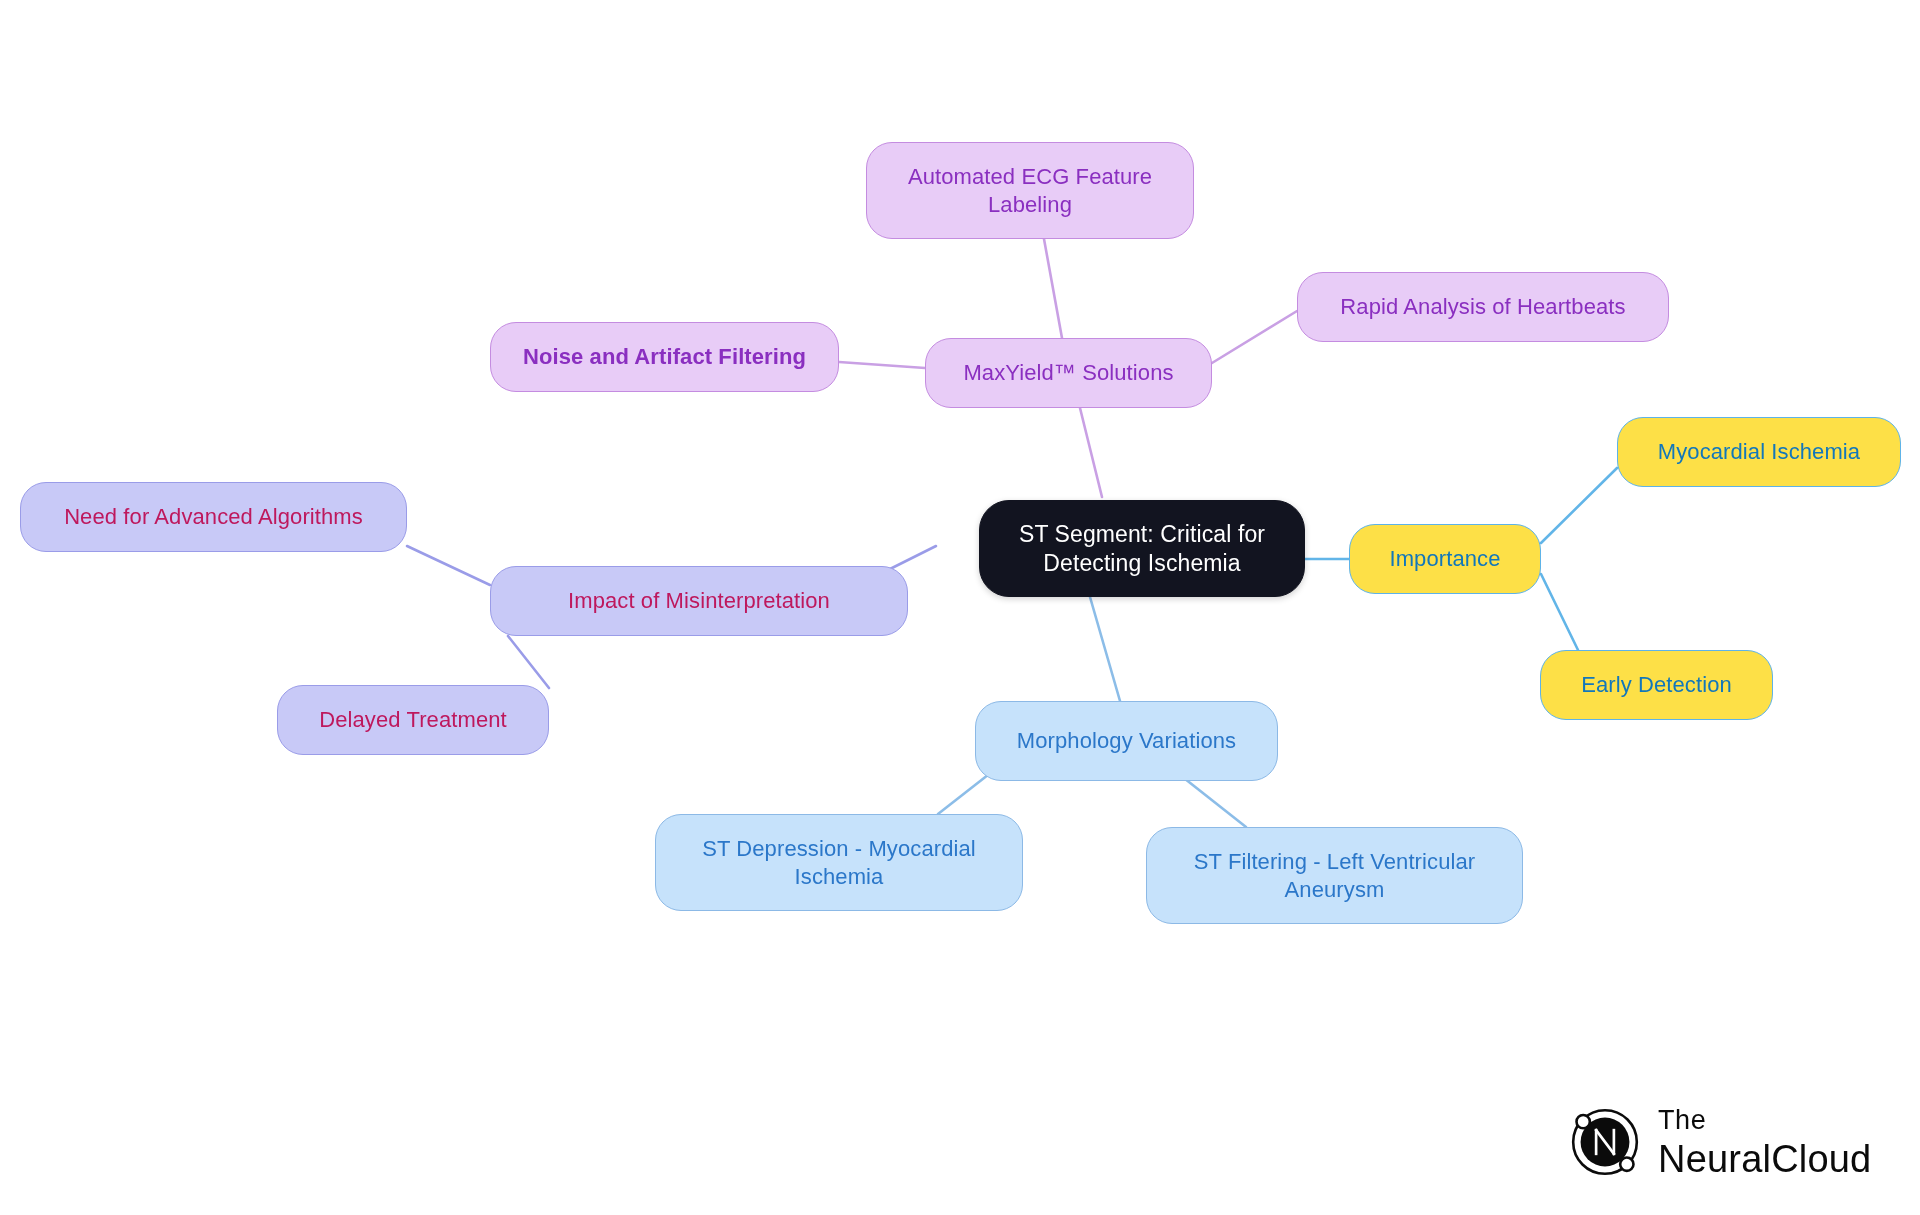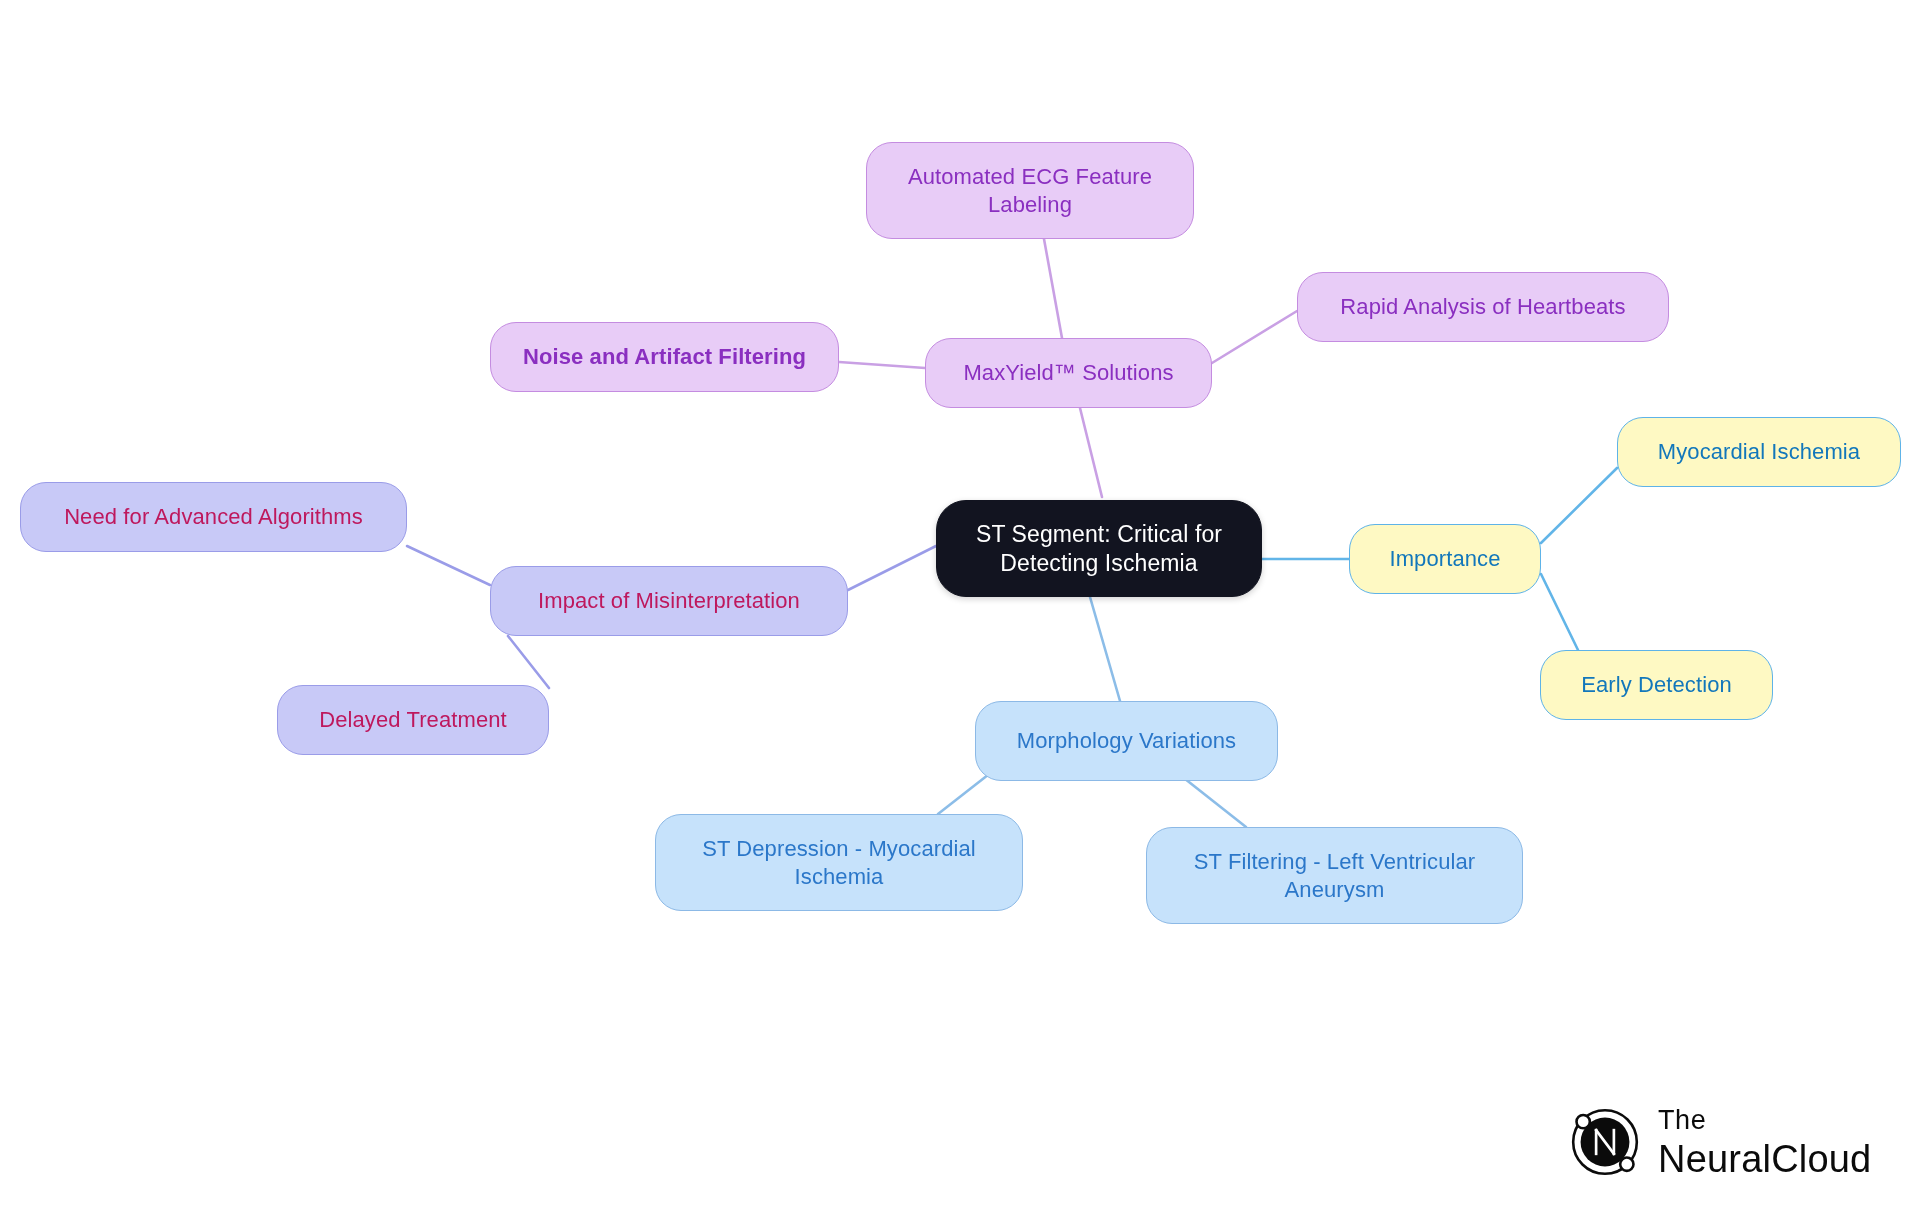--- a/index.html
+++ b/index.html
@@ -44,35 +44,36 @@
     padding: 22px 14px;
     white-space: pre-line;
   }
   .node.root {
     background: #121420;
     border-color: #121420;
     color: #ffffff;
     font-size: 23px;
     border-radius: 30px;
     box-shadow: 0 2px 6px rgba(0,0,0,0.18);
+    margin-left: 43px;
   }
   .node.purple {
     background: #e8ccf7;
     border-color: #c48ce0;
     color: #8a2fc0;
     font-size: 22px;
   }
   .node.periwinkle {
     background: #c8c9f7;
     border-color: #9a9ce8;
     color: #be185d;
     font-size: 22px;
   }
   .node.blue-mid {
-    background: #fef9c3;
+    background: #fde047;
     border-color: #5eb3e8;
     color: #1277bb;
     font-size: 22px;
   }
   .node.blue-light {
     background: #c6e2fb;
     border-color: #8cb9e6;
     color: #2b77c9;
     font-size: 22px;
   }
@@ -124,21 +125,21 @@
       <path d="M 993 771 L 938 814" stroke="#8cbde8" stroke-width="2.6" fill="none" stroke-linecap="round"></path>
       <path d="M 1175 771 L 1246 827" stroke="#8cbde8" stroke-width="2.6" fill="none" stroke-linecap="round"></path>
     </svg>
 
   <div id="nodes-layer">
       <div class="node root" style="left: 936px; top: 500px; width: 326px; height: 97px;"><span>ST Segment: Critical for Detecting Ischemia</span></div>
       <div class="node purple" style="left: 925px; top: 338px; width: 287px; height: 70px;"><span>MaxYield™ Solutions</span></div>
       <div class="node purple" style="left: 866px; top: 142px; width: 328px; height: 97px;"><span>Automated ECG Feature Labeling</span></div>
       <div class="node purple" style="left: 490px; top: 322px; width: 349px; height: 70px; font-weight: bold;"><span>Noise and Artifact Filtering</span></div>
       <div class="node purple" style="left: 1297px; top: 272px; width: 372px; height: 70px;"><span>Rapid Analysis of Heartbeats</span></div>
-      <div class="node periwinkle" style="left: 490px; top: 566px; width: 358px; height: 70px;"><span>Impact of Misinterpretation</span></div>
+      <div class="node periwinkle" style="left: 490px; top: 566px; width: 418px; height: 70px;"><span>Impact of Misinterpretation</span></div>
       <div class="node periwinkle" style="left: 20px; top: 482px; width: 387px; height: 70px;"><span>Need for Advanced Algorithms</span></div>
       <div class="node periwinkle" style="left: 277px; top: 685px; width: 272px; height: 70px;"><span>Delayed Treatment</span></div>
       <div class="node blue-mid" style="left: 1349px; top: 524px; width: 192px; height: 70px;"><span>Importance</span></div>
       <div class="node blue-mid" style="left: 1617px; top: 417px; width: 284px; height: 70px;"><span>Myocardial Ischemia</span></div>
       <div class="node blue-mid" style="left: 1540px; top: 650px; width: 233px; height: 70px;"><span>Early Detection</span></div>
       <div class="node blue-light" style="left: 975px; top: 701px; width: 303px; height: 80px;"><span>Morphology Variations</span></div>
       <div class="node blue-light" style="left: 655px; top: 814px; width: 368px; height: 97px;"><span>ST Depression - Myocardial Ischemia</span></div>
       <div class="node blue-light" style="left: 1146px; top: 827px; width: 377px; height: 97px;"><span>ST Filtering - Left Ventricular Aneurysm</span></div>
     </div>
 

